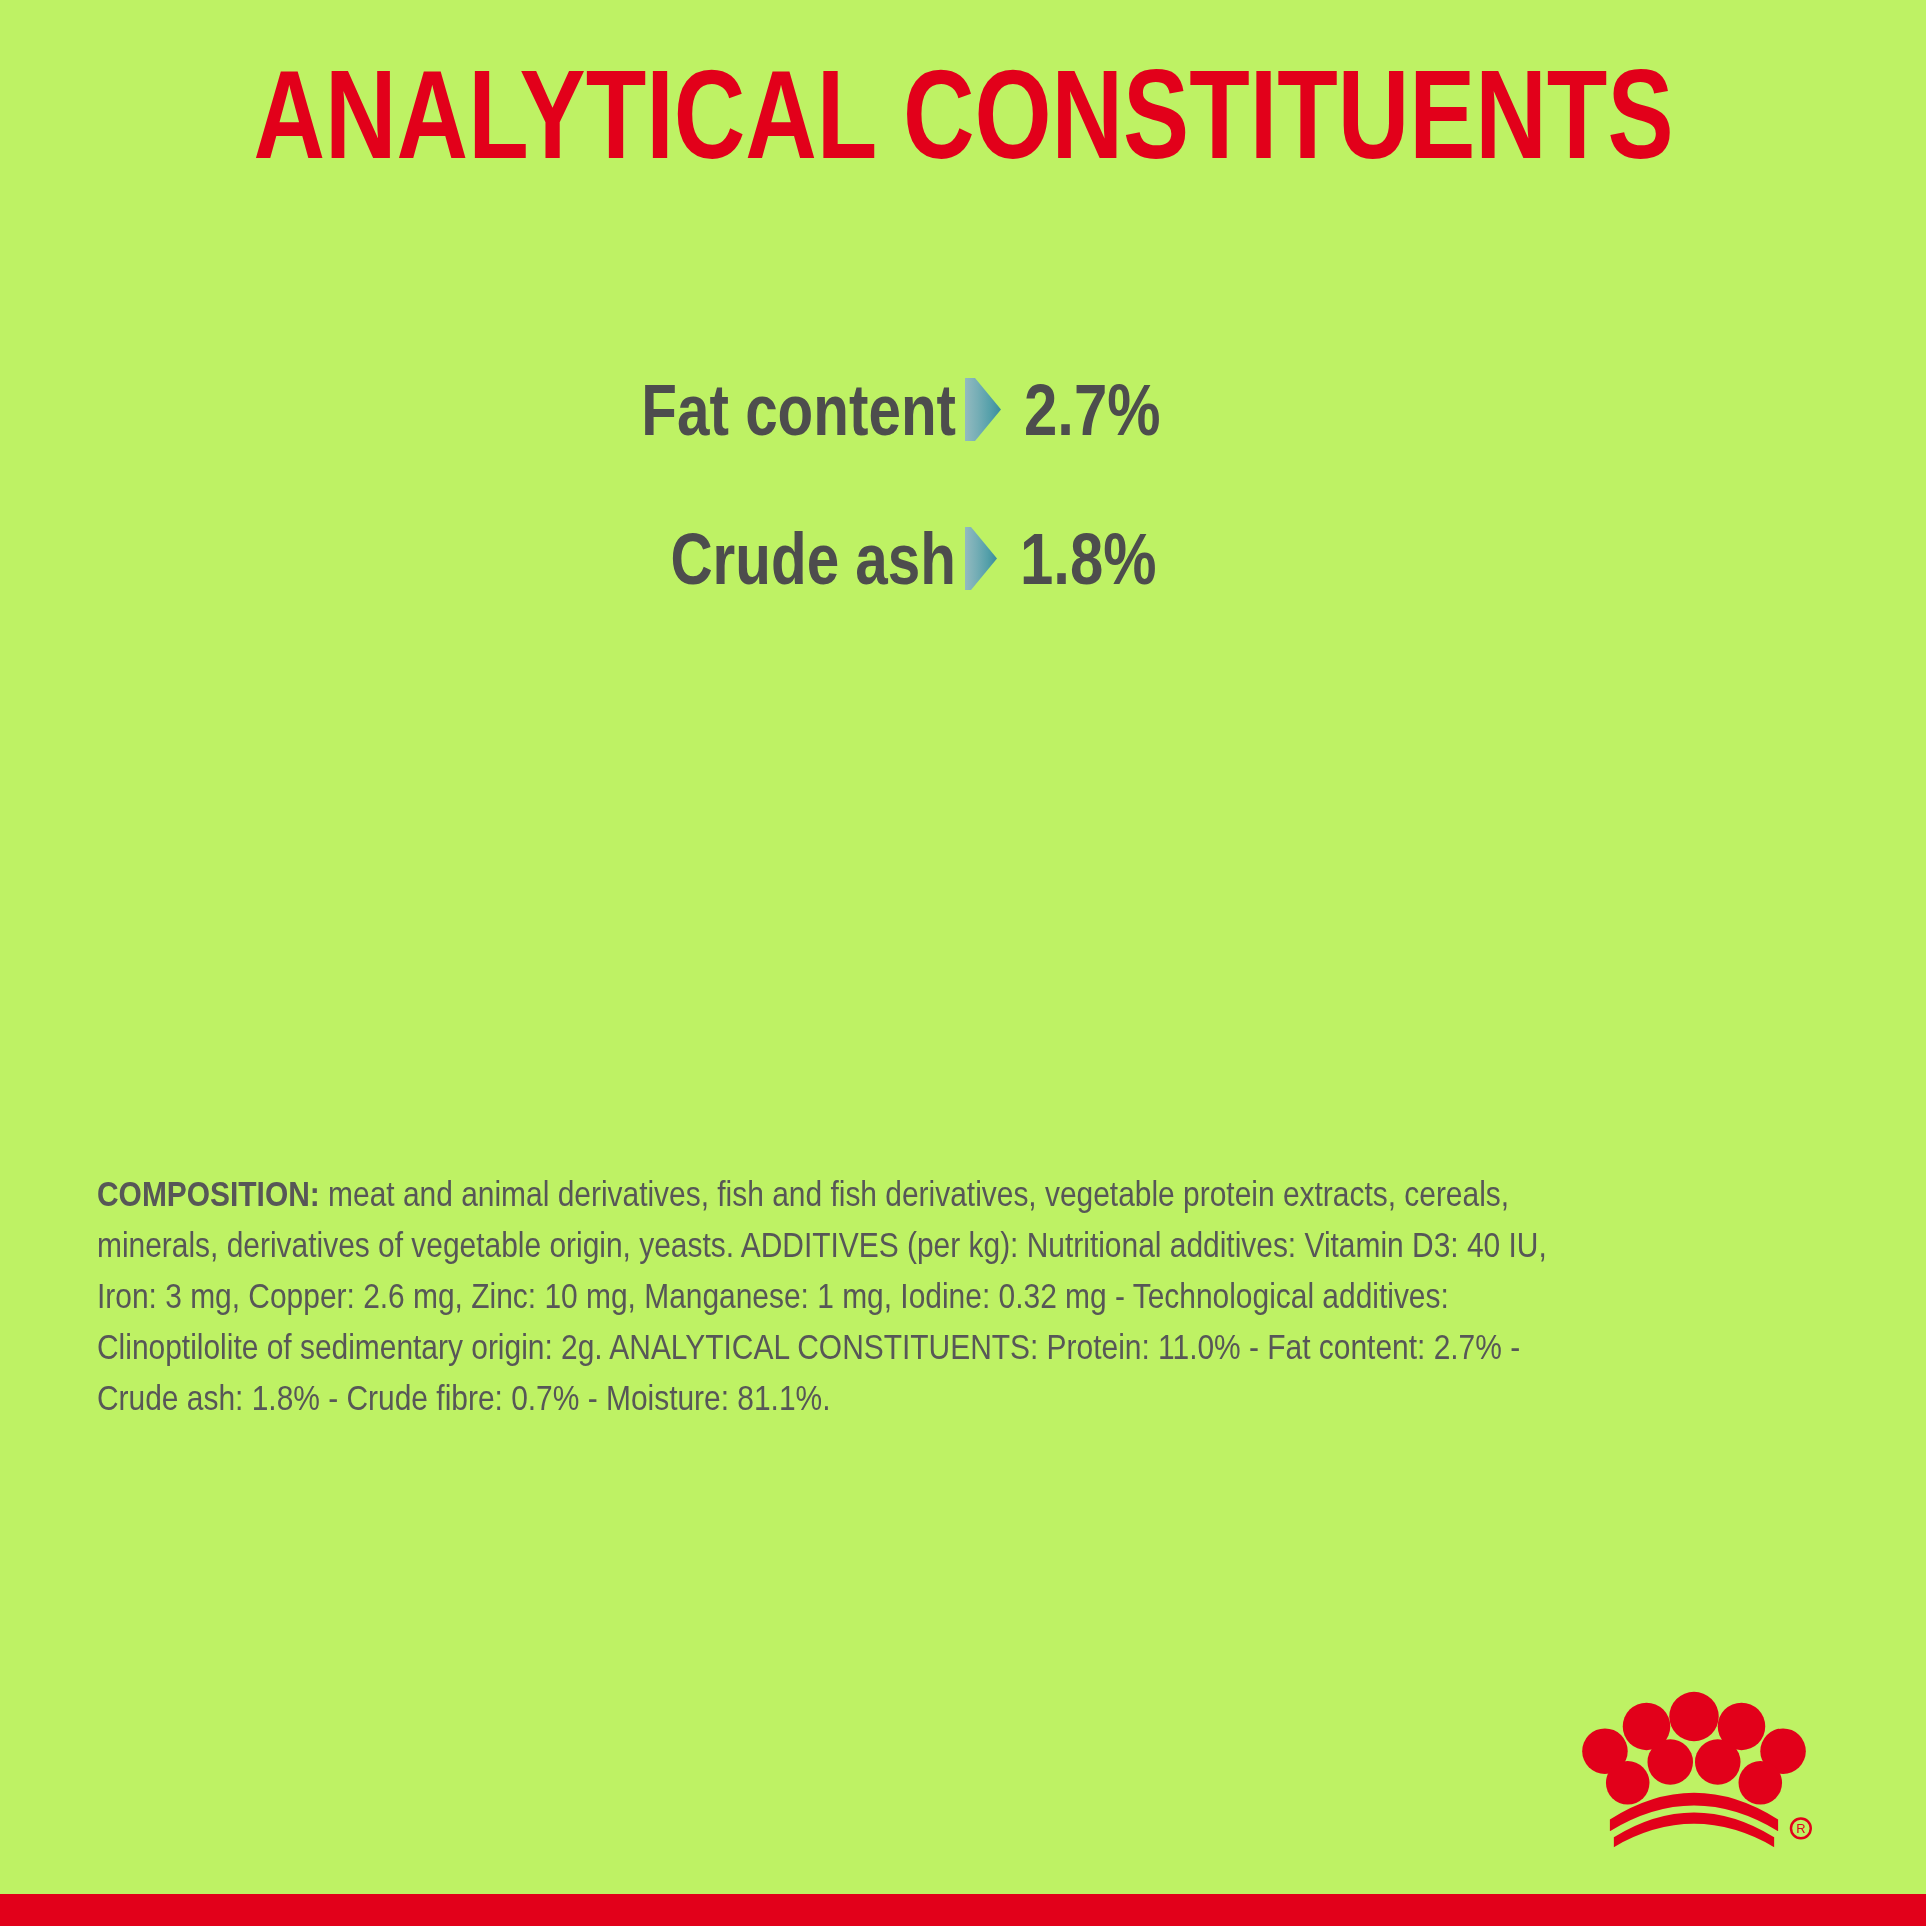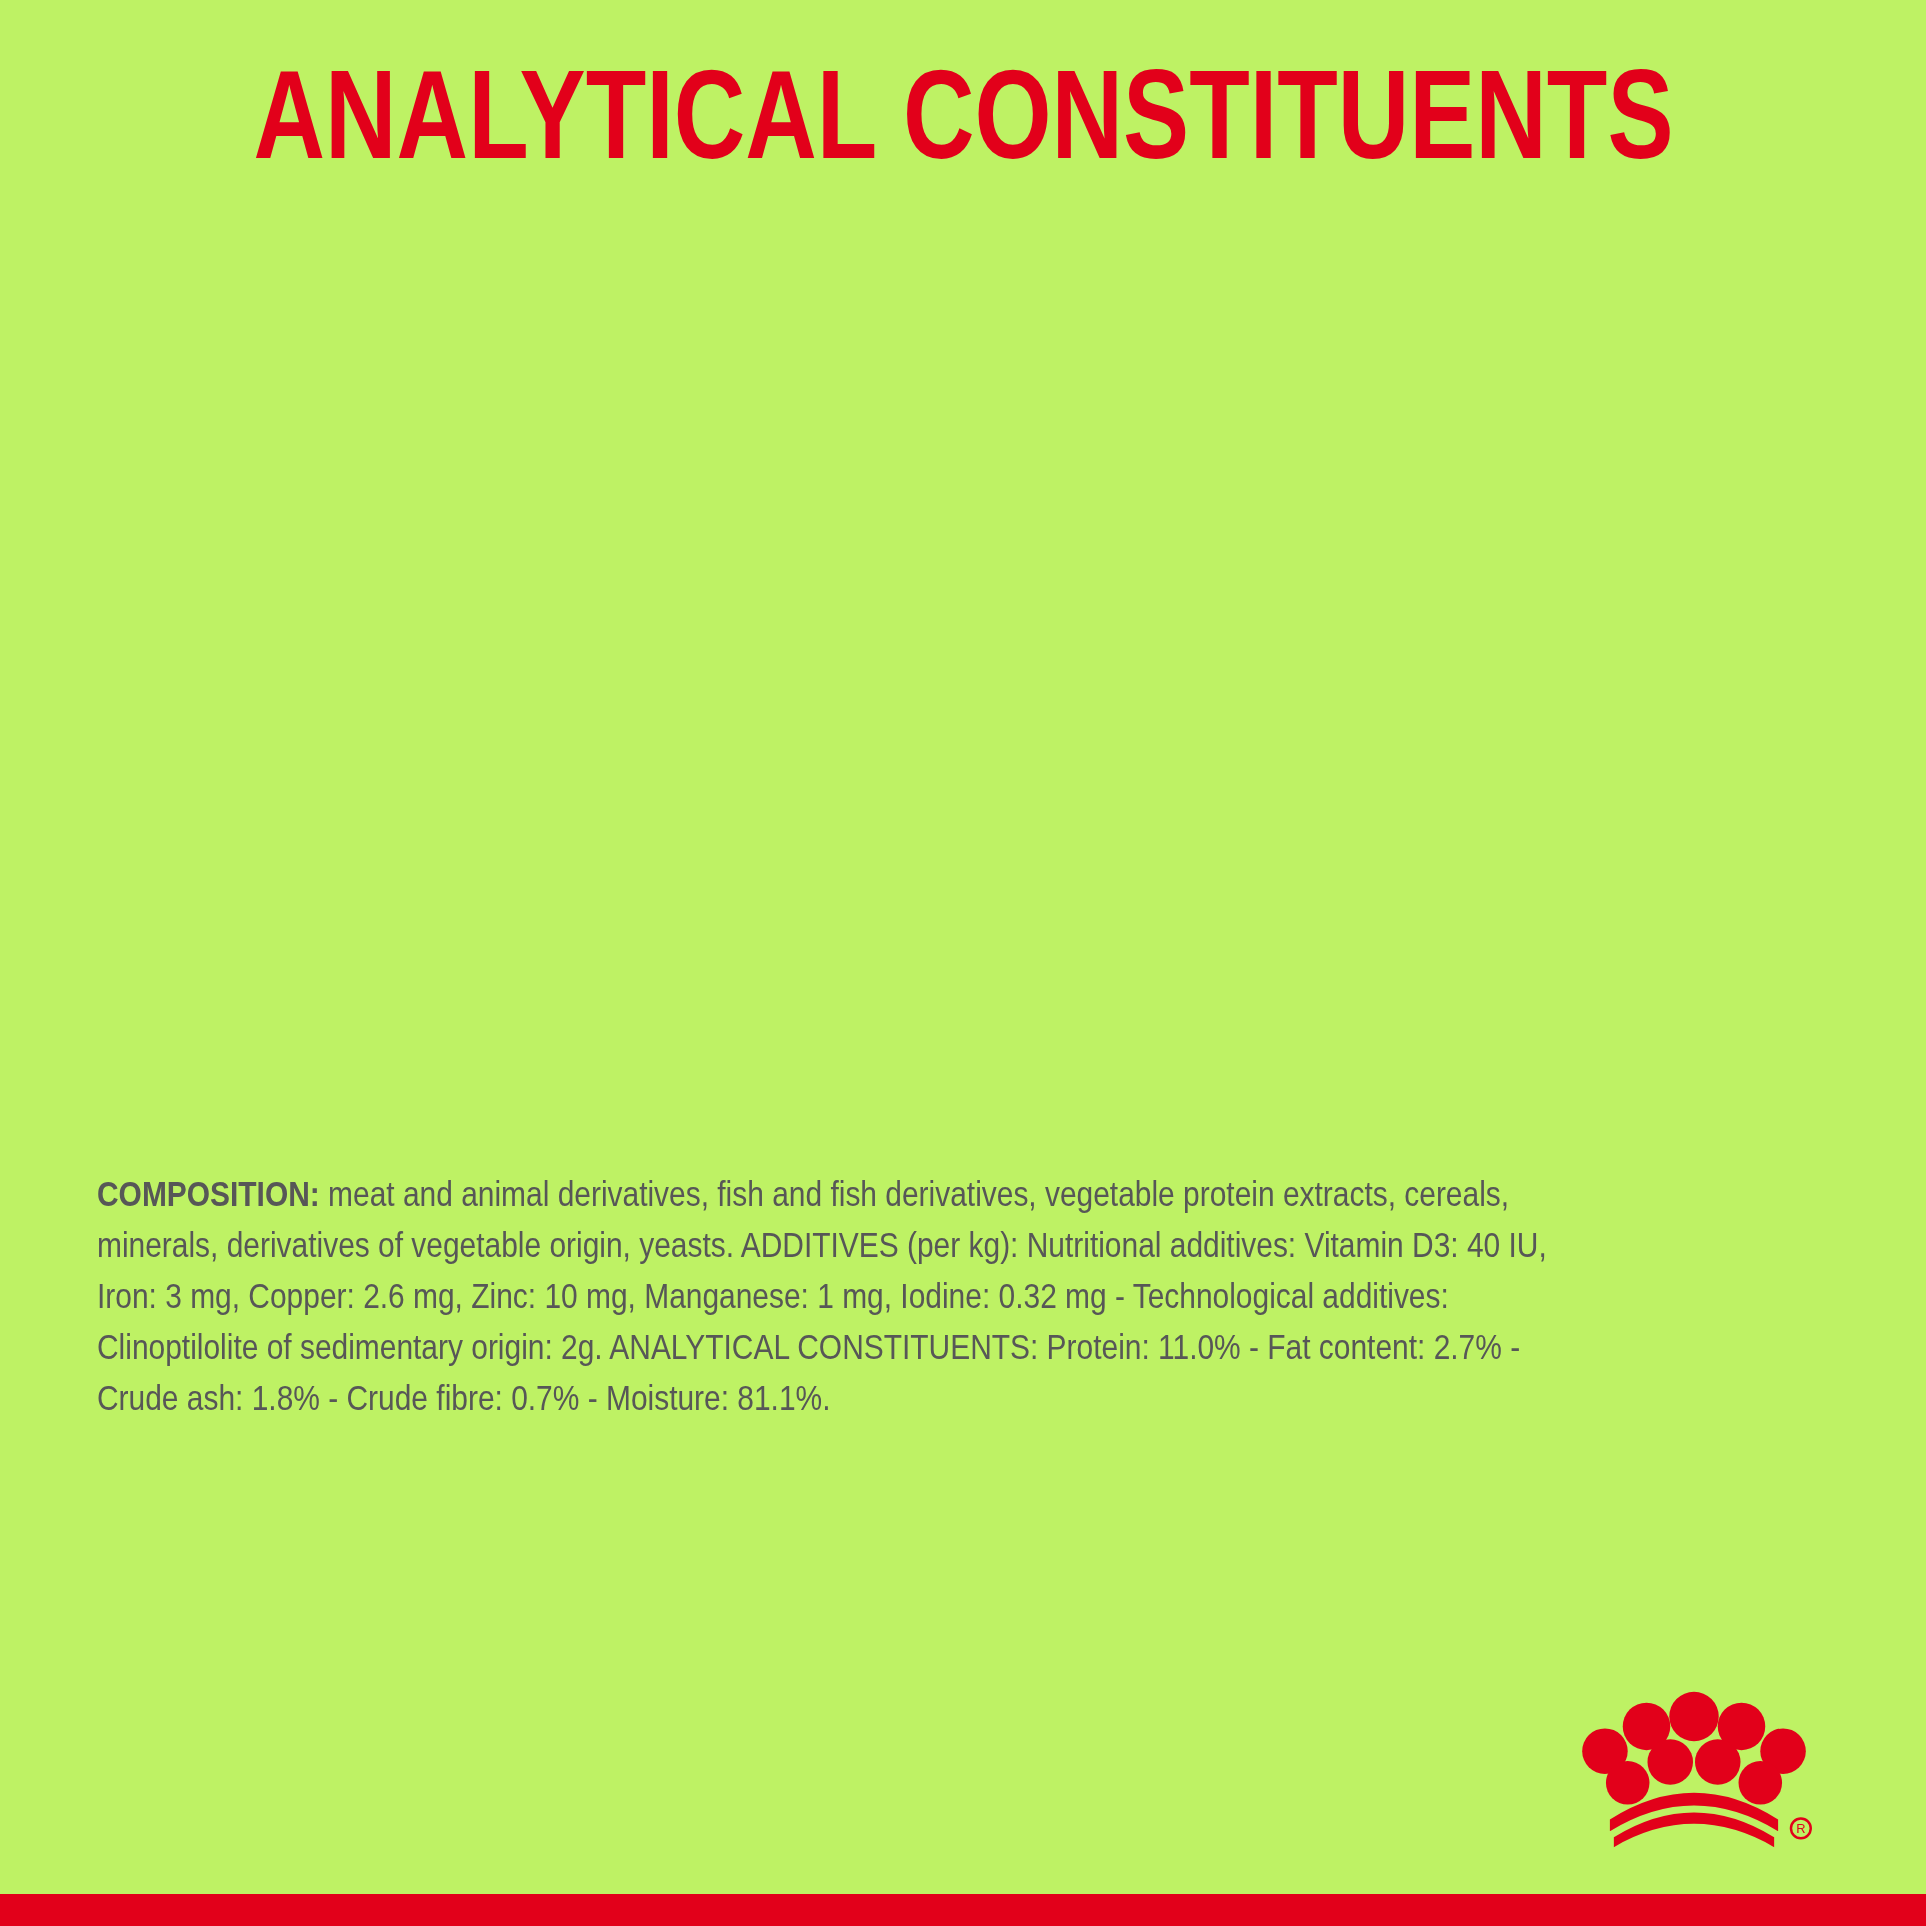--- a/index.html
+++ b/index.html
@@ -118,21 +118,35 @@
 </head>
 <body>
 
 <div class="page">
 
   <div class="title">ANALYTICAL CONSTITUENTS</div>
 
   <div class="nutrients">
 
 
+    <div class="nrow">
+      <div class="nlabel">Fat content</div>
+      <div class="bar-wrap" style="width:36px;">
+        <div class="bar"></div>
+      </div>
+      <div class="nvalue" style="left:1024px;">2.7%</div>
+    </div>
 
+    <div class="nrow">
+      <div class="nlabel">Crude ash</div>
+      <div class="bar-wrap" style="width:32px;">
+        <div class="bar"></div>
+      </div>
+      <div class="nvalue" style="left:1020px;">1.8%</div>
+    </div>
 
 
   </div>
 
   <div class="composition">
     <b>COMPOSITION:</b><span> meat and animal derivatives, fish and fish derivatives, vegetable protein extracts, cereals, minerals, derivatives of vegetable origin, yeasts. ADDITIVES (per kg): Nutritional additives: Vitamin D3: 40 IU, Iron: 3 mg, Copper: 2.6 mg, Zinc: 10 mg, Manganese: 1 mg, Iodine: 0.32 mg - Technological additives: Clinoptilolite of sedimentary origin: 2g. ANALYTICAL CONSTITUENTS: Protein: 11.0% - Fat content: 2.7% - Crude ash: 1.8% - Crude fibre: 0.7% - Moisture: 81.1%.</span>
   </div>
 
   <div class="logo">
     <svg viewBox="0 0 250 190" xmlns="http://www.w3.org/2000/svg">

